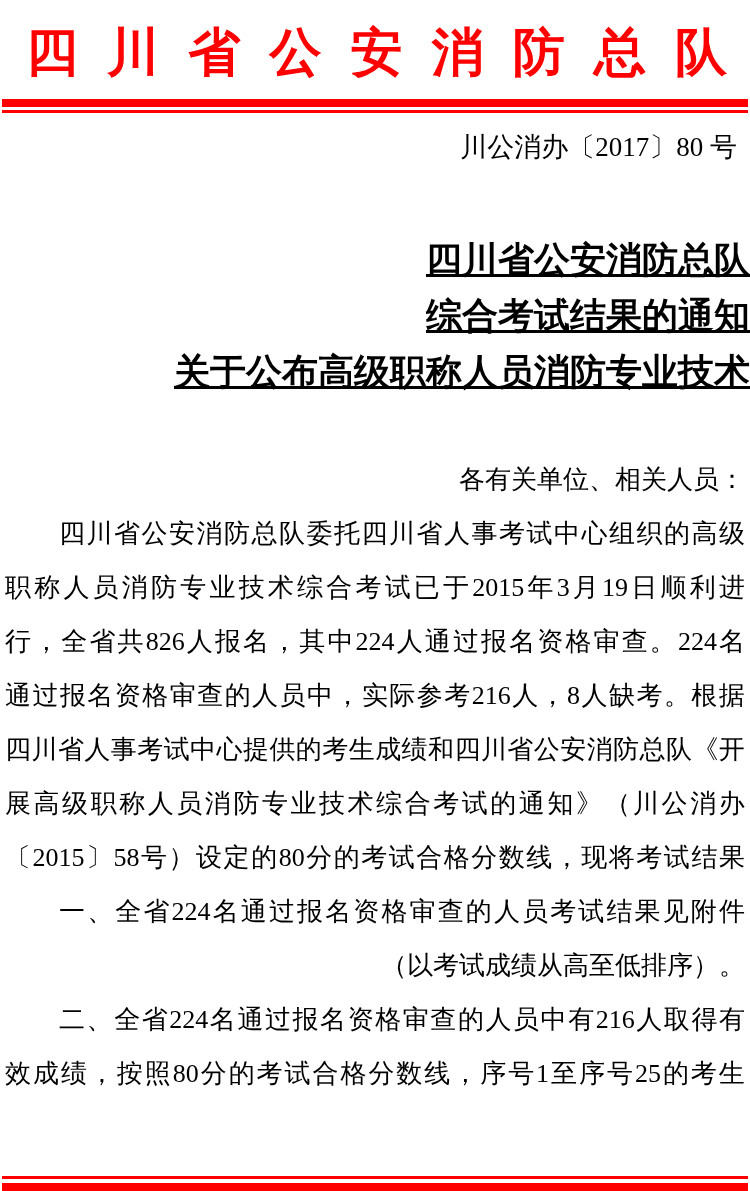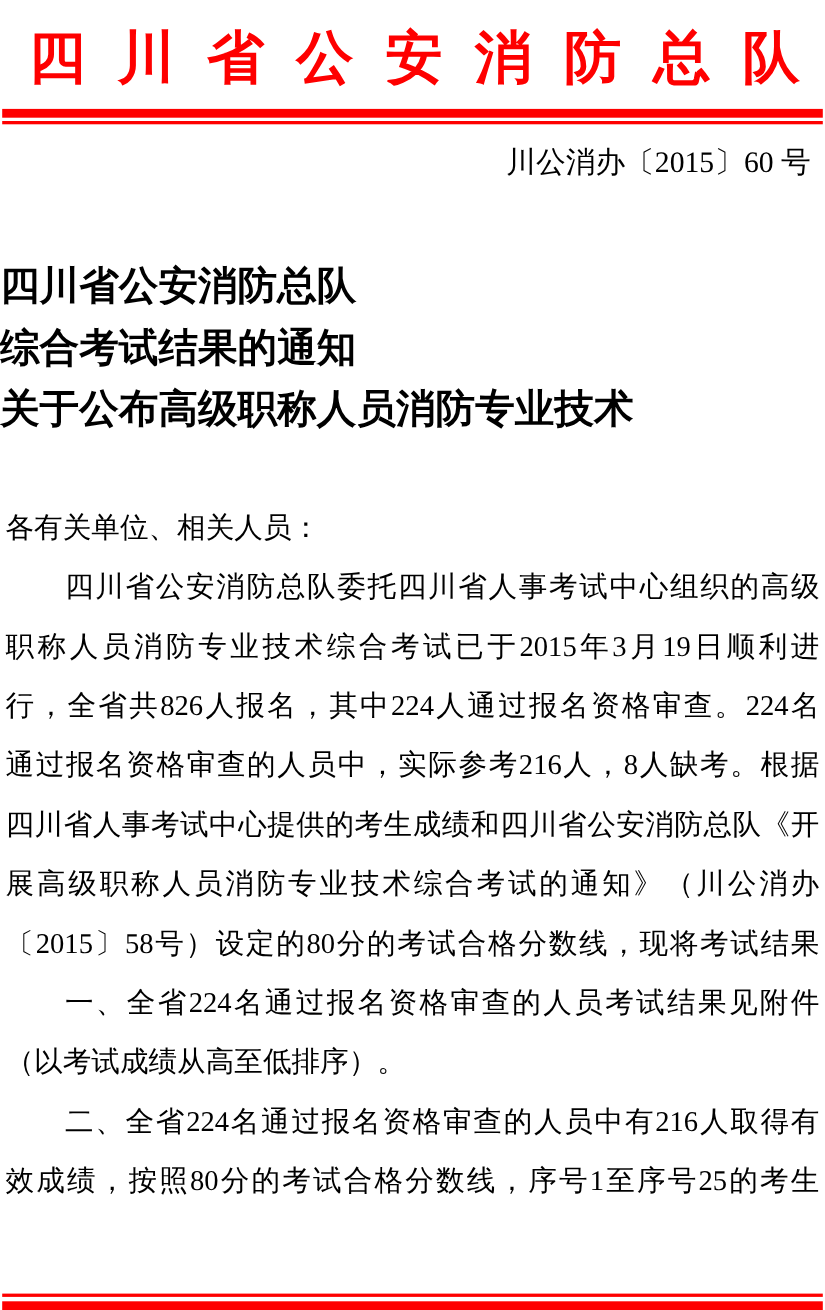--- a/index.html
+++ b/index.html
@@ -26,30 +26,31 @@
   .rule-thick-bottom{top:1183px;height:8px;}
   
   .doc-number{
     position:absolute;top:131px;right:13px;
     font-size:27px;line-height:32px;color:#000000;
     white-space:nowrap;
   }
   
   .title{
     position:absolute;top:232px;left:0;right:0;
-    text-align:left;font-weight:bold;
+    text-align:right;font-weight:bold;
     font-size:36px;line-height:56px;
     color:#000000;
+    text-decoration:underline;
   }
   
   .body-text{
     position:absolute;top:453px;left:5px;right:5px;
     font-size:26px;color:#000000;
   }
-  .line{height:54px;line-height:54px;white-space:nowrap;overflow:visible;}
+  .line{height:54px;line-height:54px;white-space:nowrap;overflow:visible;text-align:right;}
   .stretch{display:flex;justify-content:space-between;align-items:center;}
   .indent{padding-left:54px;}
 </style>
 </head>
 <body>
 
 <div class="page">
 
   <div class="agency stretch">
       <span>四</span>
@@ -59,21 +60,21 @@
       <span>安</span>
       <span>消</span>
       <span>防</span>
       <span>总</span>
       <span>队</span>
     </div>
 
   <div class="rule rule-thick-top"></div>
   <div class="rule rule-thin-top"></div>
 
-  <div class="doc-number">川公消办〔2015〕60 号</div>
+  <div class="doc-number">川公消办〔2017〕80 号</div>
 
   <div class="title">
     <div>四川省公安消防总队</div>
     <div>综合考试结果的通知</div>
     <div>关于公布高级职称人员消防专业技术</div>
   </div>
 
   <div class="body-text">
     <div class="line">各有关单位、相关人员：</div>
     <div class="line stretch indent">

